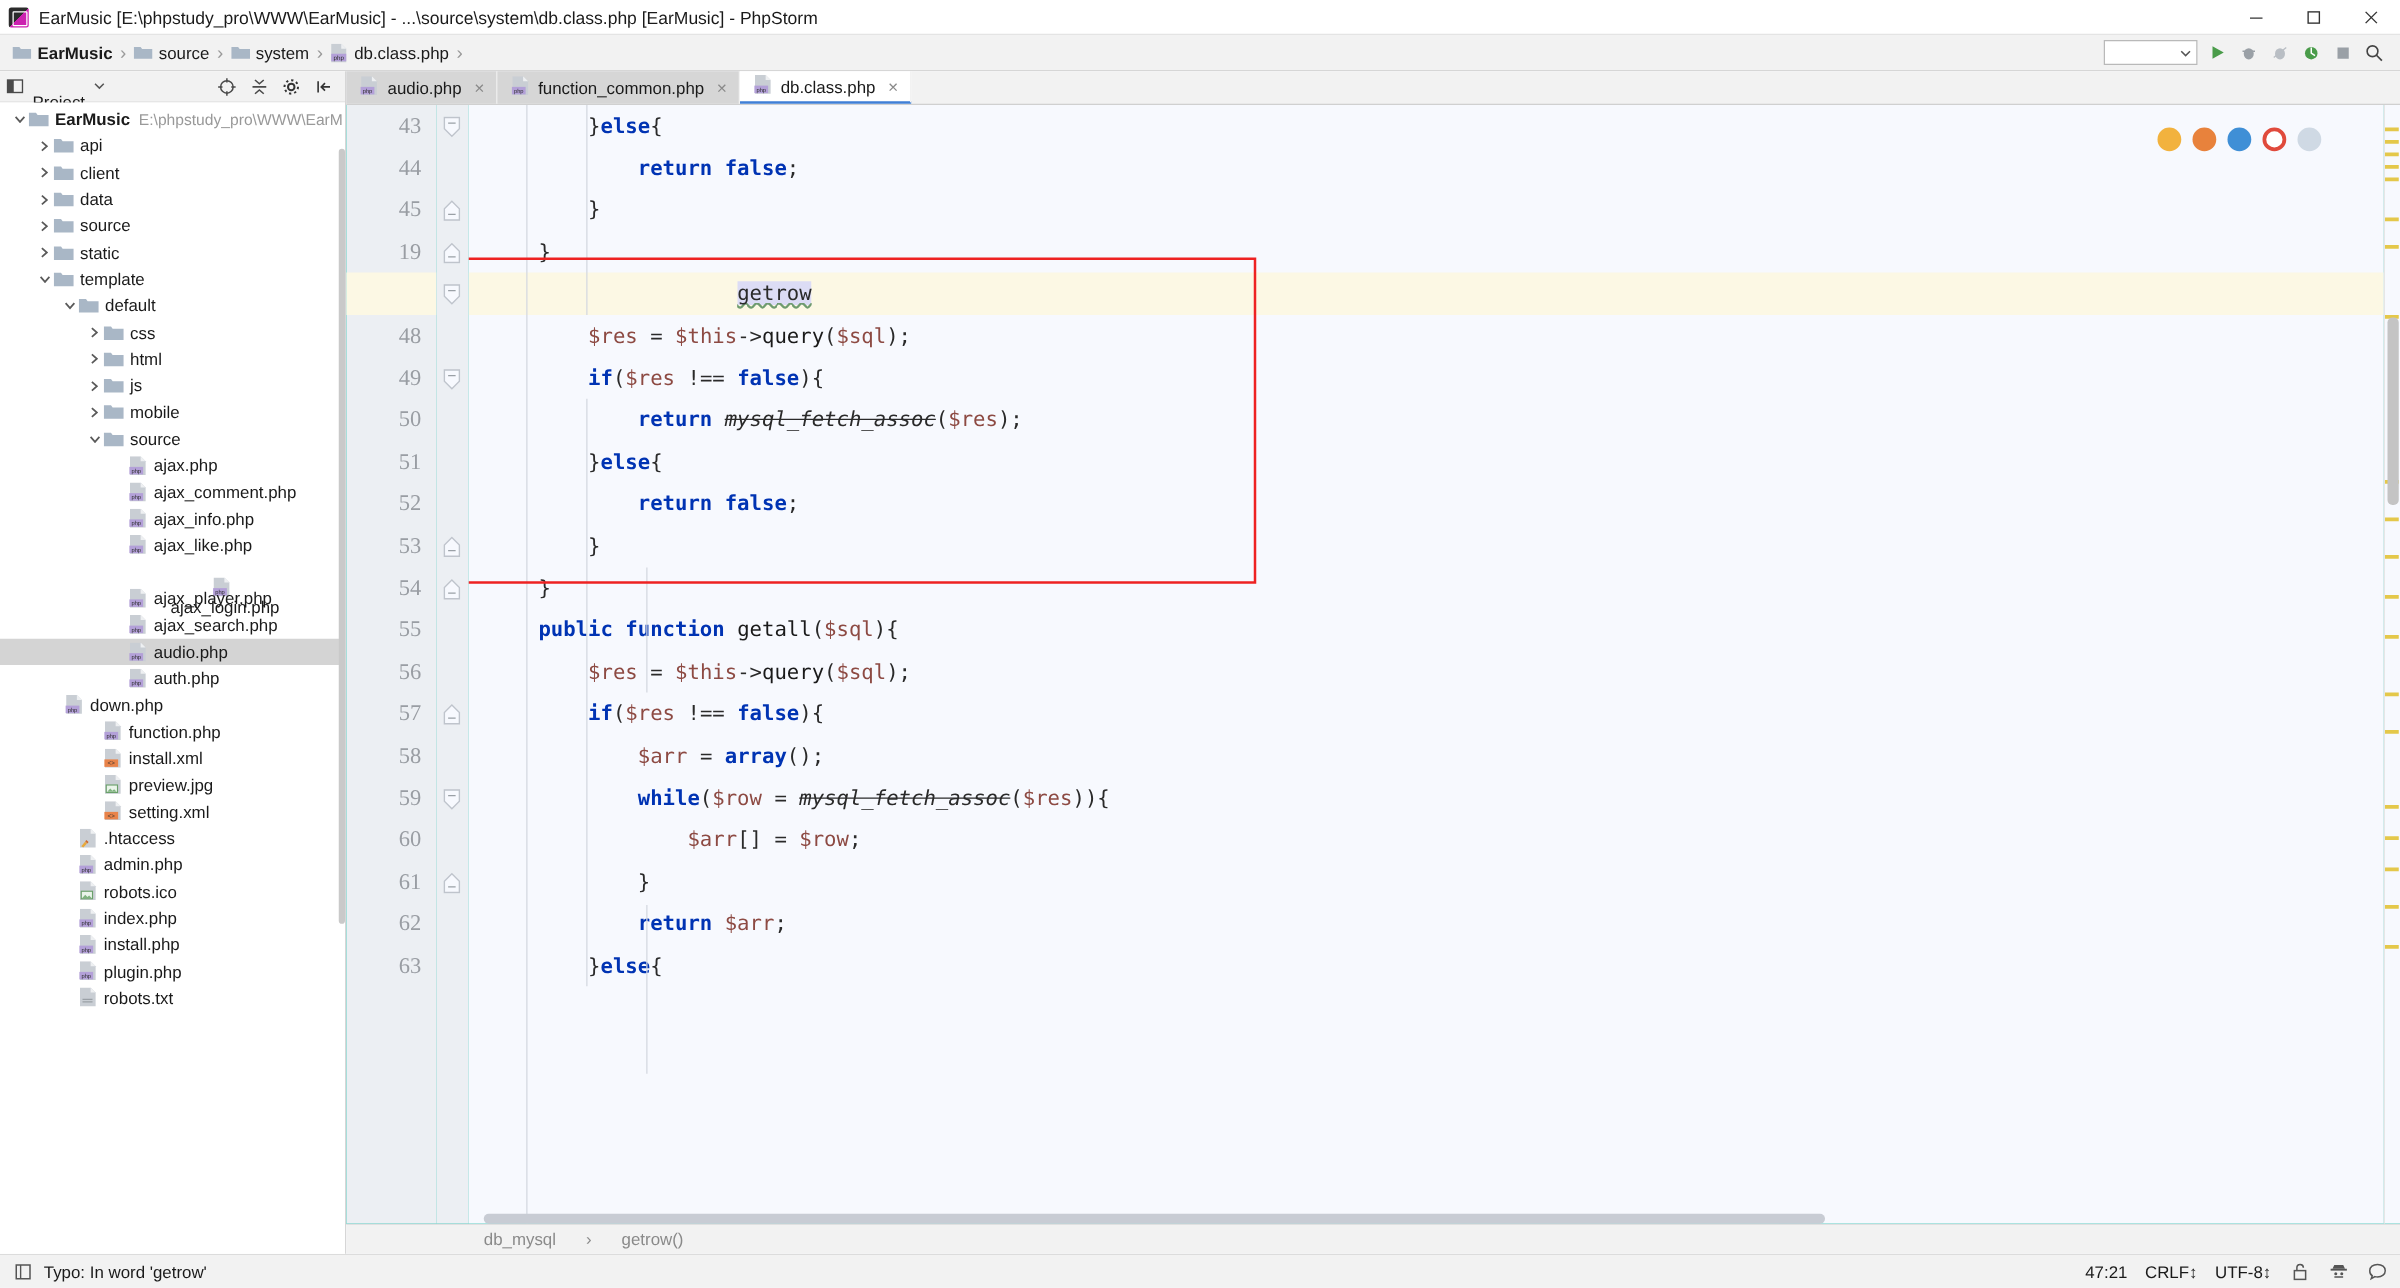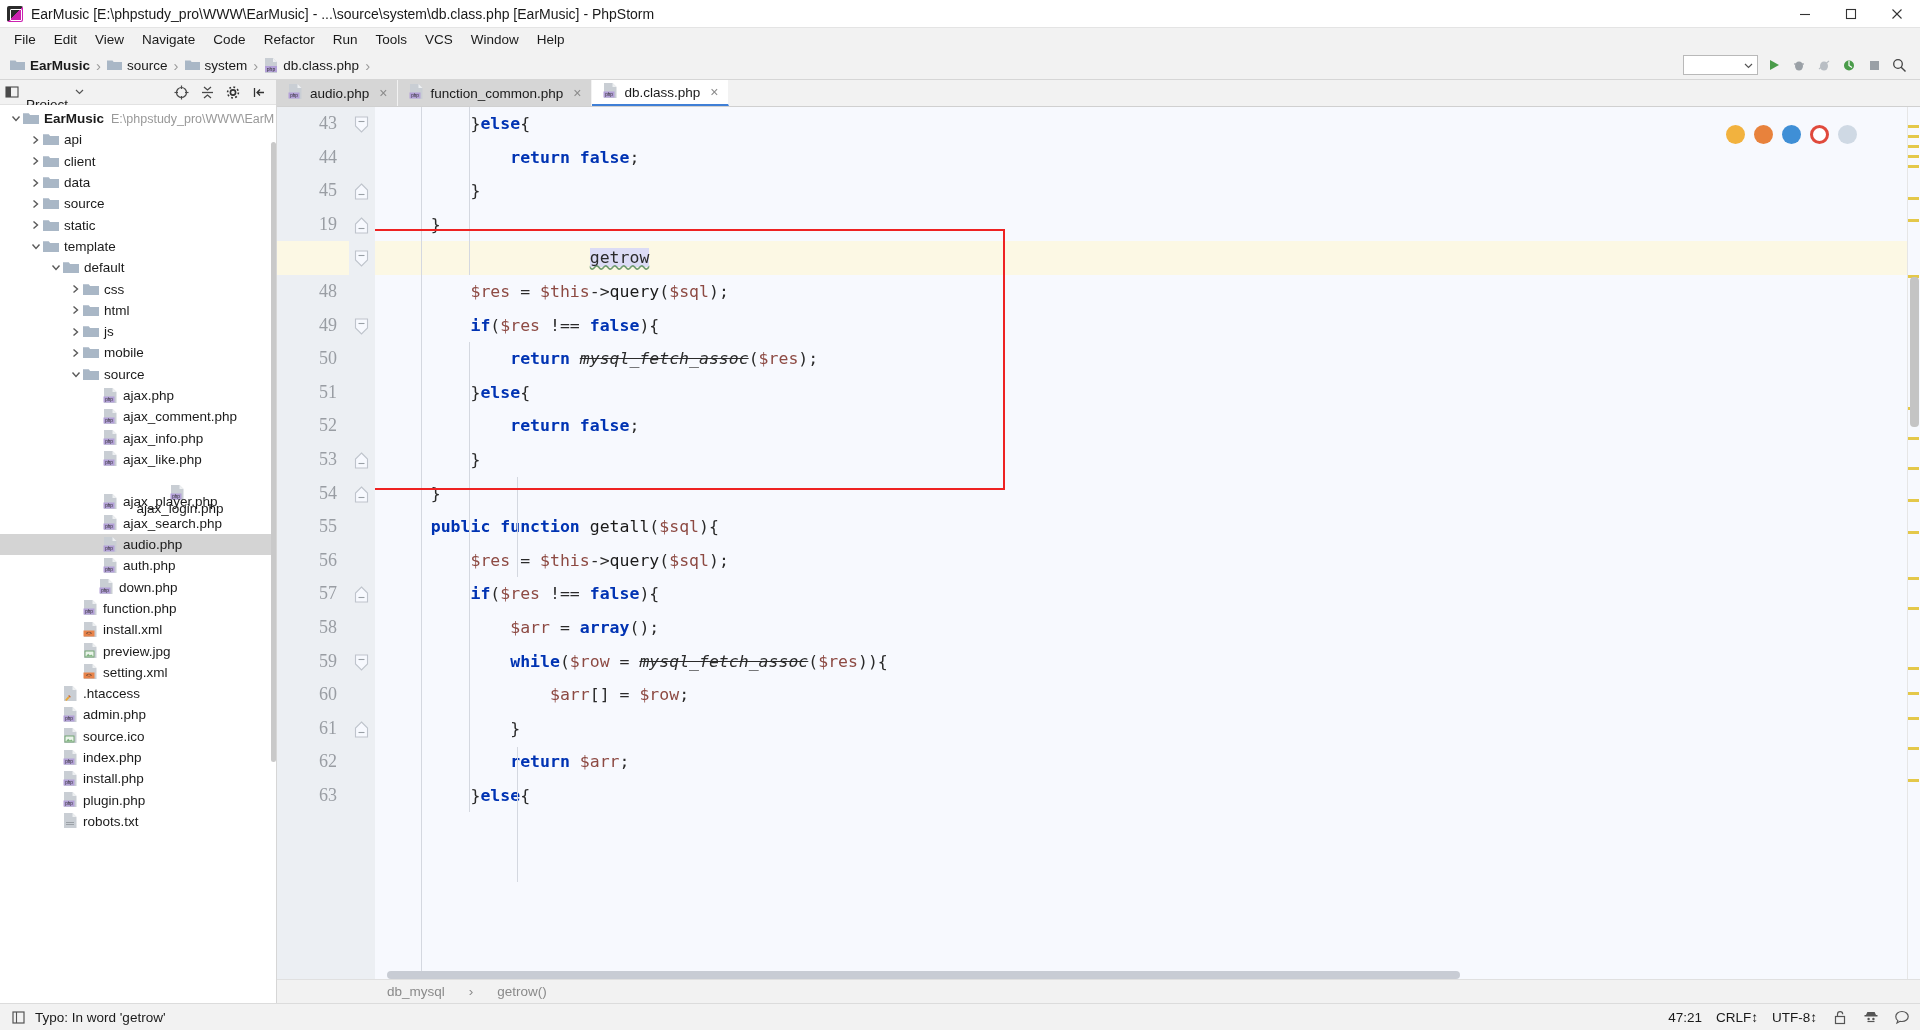--- a/index.html
+++ b/index.html
@@ -161,33 +161,20 @@
       </div>
       <div class="tb-btn close">
         <svg width="12" height="12" viewBox="0 0 12 12">
             <line x1="1.5" y1="1.5" x2="10.5" y2="10.5" stroke="#333" stroke-width="1.1"></line>
             <line x1="10.5" y1="1.5" x2="1.5" y2="10.5" stroke="#333" stroke-width="1.1"></line>
           </svg>
       </div>
     </div>
   </div>
 
-  <div class="menubar">
-    <div class="menu-item">File</div>
-    <div class="menu-item">Edit</div>
-    <div class="menu-item">View</div>
-    <div class="menu-item">Navigate</div>
-    <div class="menu-item">Code</div>
-    <div class="menu-item">Refactor</div>
-    <div class="menu-item">Run</div>
-    <div class="menu-item">Tools</div>
-    <div class="menu-item">VCS</div>
-    <div class="menu-item">Window</div>
-    <div class="menu-item">Help</div>
-  </div>
 
   <div class="navbar">
     <div class="crumb bold">
       <span class="folder-ico">
         <svg width="15" height="12" viewBox="0 0 15 12">
             <path d="M0 1.5h5.5l1.2 1.6H15V11H0z" fill="#a9b7c6"></path>
           </svg>
       </span>
       <span>EarMusic</span>
     </div>
@@ -586,21 +573,21 @@
             <span class="ic">
               <svg width="15" height="16" viewBox="0 0 15 16">
                 <path d="M1 0h8.5L13.5 4v11H1z" fill="#c9ced4"></path>
                 <path d="M9.5 0l4 4h-4z" fill="#eef0f2"></path>
                 <rect x="0.5" y="8.5" width="11" height="6" fill="#b3a0d8"></rect>
                 <text x="6" y="13.3" font-size="4.6" fill="#2b2b2b" text-anchor="middle" font-family="Liberation Sans">php</text>
               </svg>
             </span>
             <span class="name">auth.php</span>
           </div>
-          <div class="row" style="padding-left: 84px;">
+          <div class="row" style="padding-left: 37px;">
             <span class="arrow"></span>
             <span class="ic">
               <svg width="15" height="16" viewBox="0 0 15 16">
                 <path d="M1 0h8.5L13.5 4v11H1z" fill="#c9ced4"></path>
                 <path d="M9.5 0l4 4h-4z" fill="#eef0f2"></path>
                 <rect x="0.5" y="8.5" width="11" height="6" fill="#b3a0d8"></rect>
                 <text x="6" y="13.3" font-size="4.6" fill="#2b2b2b" text-anchor="middle" font-family="Liberation Sans">php</text>
               </svg>
             </span>
             <span class="name">down.php</span>
@@ -680,21 +667,21 @@
           <div class="row" style="padding-left: 48px;">
             <span class="arrow"></span>
             <span class="ic">
               <svg width="15" height="16" viewBox="0 0 15 16">
                 <path d="M1 0h8.5L13.5 4v11H1z" fill="#c9ced4"></path>
                 <path d="M9.5 0l4 4h-4z" fill="#eef0f2"></path>
                 <rect x="2" y="8" width="9" height="6" fill="#eaf4ea" stroke="#6aa06a" stroke-width="0.9"></rect>
                 <path d="M2.8 13.4l2.4-2.6 1.7 1.8 1.4-1.2 2 2z" fill="#7fb37f"></path>
               </svg>
             </span>
-            <span class="name">source.ico</span>
+            <span class="name">robots.ico</span>
           </div>
           <div class="row" style="padding-left: 48px;">
             <span class="arrow"></span>
             <span class="ic">
               <svg width="15" height="16" viewBox="0 0 15 16">
                 <path d="M1 0h8.5L13.5 4v11H1z" fill="#c9ced4"></path>
                 <path d="M9.5 0l4 4h-4z" fill="#eef0f2"></path>
                 <rect x="0.5" y="8.5" width="11" height="6" fill="#b3a0d8"></rect>
                 <text x="6" y="13.3" font-size="4.6" fill="#2b2b2b" text-anchor="middle" font-family="Liberation Sans">php</text>
               </svg>

